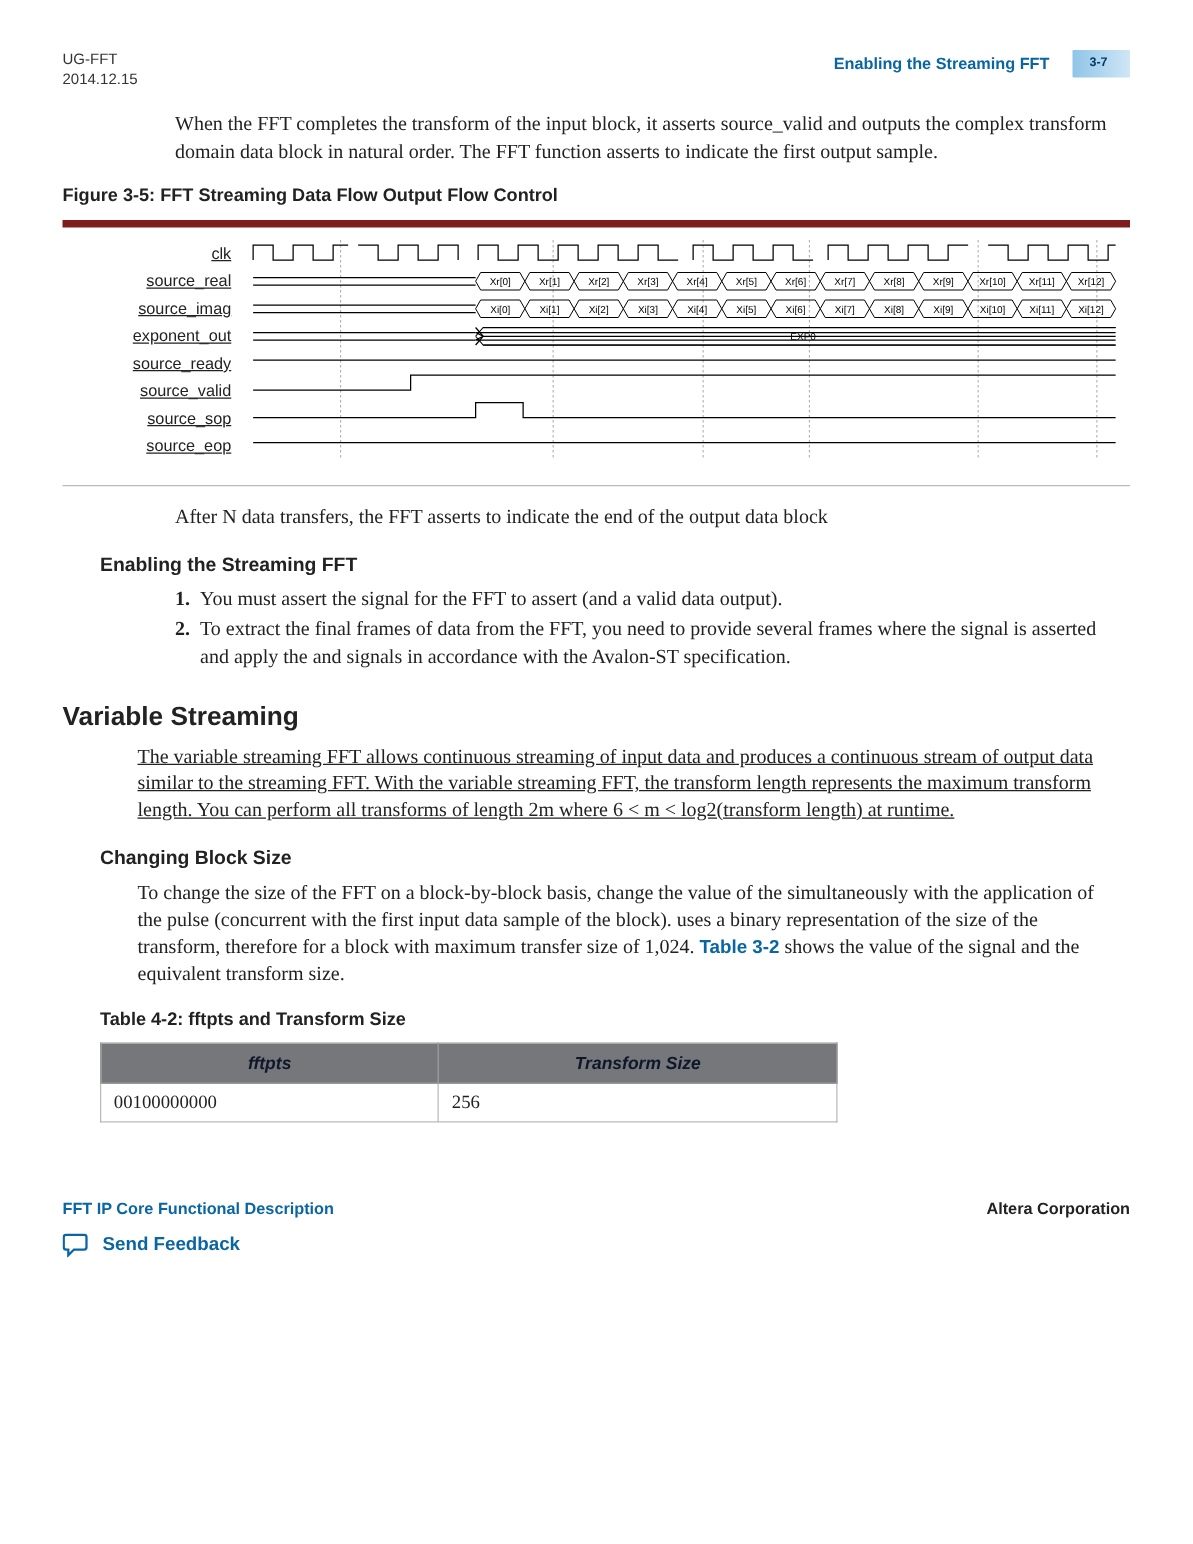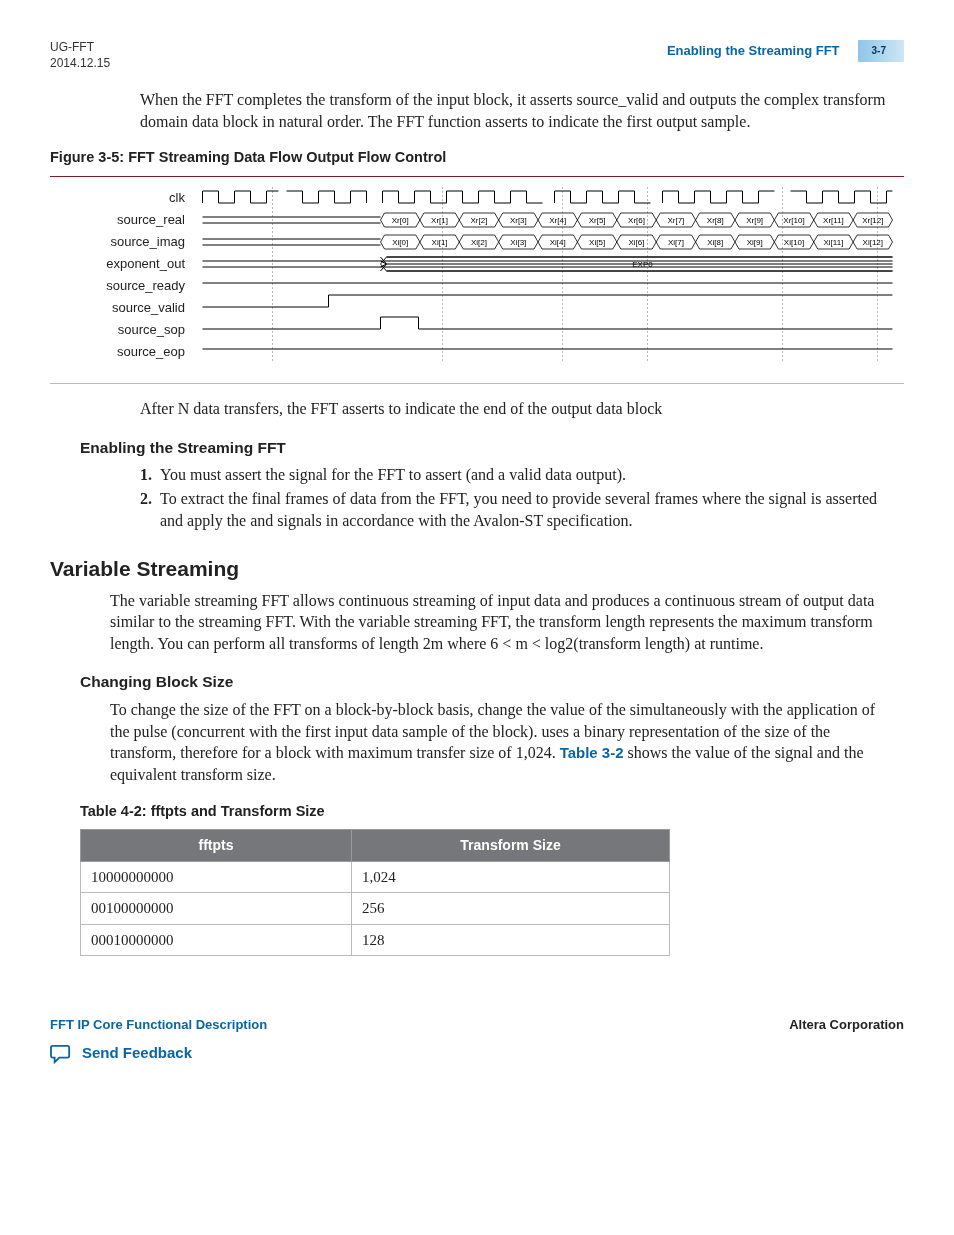--- a/index.html
+++ b/index.html
@@ -33,24 +33,25 @@
   }
   .body-indent { margin-left: 90px; margin-right: 10px; }
   .fig-title, .table-title {
     font-family: "Myriad Pro", Arial, sans-serif;
     font-weight: bold;
     font-size: 14.5px;
     color: #222;
     margin: 16px 0 8px 0;
   }
   .fig-box {
-    border-top: 1px solid #7f1d1d;
+    border-top: 6px solid #7f1d1d;
     border-bottom: 1px solid #bbb;
     padding: 10px 0 16px 0;
     margin: 6px 0 14px 0;
+    text-decoration: underline;
   }
   .timing-wrap { display: flex; }
   .sig-labels {
     font-family: Arial, sans-serif;
     font-size: 13px;
     text-align: right;
     padding-right: 6px;
   }
   .sig-labels div { height: 22px; line-height: 22px; }
   .sig-svg { flex: 1; }
@@ -75,27 +76,28 @@
   .feedback-row { margin-top: 10px; display: flex; align-items: center; }
   .feedback-icon { width: 22px; height: 20px; margin-right: 10px; }
   table.data {
     border-collapse: collapse;
     width: 590px;
     margin-top: 6px;
     font-size: 15px;
   }
   table.data th {
     background: #76777a;
-    color: #ffffff;
+    color: #0f172a;
     font-family: "Myriad Pro", Arial, sans-serif;
     font-weight: bold;
     padding: 6px 10px;
     border: 1px solid #999;
     font-size: 14px;
     text-align: center;
+    font-style: italic;
   }
   table.data td {
     border: 1px solid #bbb;
     padding: 5px 10px;
     font-family: "Minion Pro", "Times New Roman", serif;
     text-align: left;
   }
   .footer-row {
     display: flex;
     justify-content: space-between;
@@ -264,21 +266,21 @@
   <p class="para">After N data transfers, the FFT asserts                      to indicate the end of the output data block</p>
 </div>
 
 <div class="h2" style="margin-left:30px;">Enabling the Streaming FFT</div>
 <ol class="steps">
   <li>You must assert the                      signal for the FFT to assert                      (and a valid data output).</li>
   <li>To extract the final frames of data from the FFT, you need to provide several frames where the                      signal is asserted and apply the                      and                      signals in accordance with the Avalon-ST specification.</li>
 </ol>
 
 <div class="h1">Variable Streaming</div>
-<div class="body-indent" style="margin-left:60px;">
+<div class="body-indent" style="margin-left:60px;text-decoration:underline;">
   <p class="para">The variable streaming FFT allows continuous streaming of input data and produces a continuous stream of output data similar to the streaming FFT. With the variable streaming FFT, the transform length represents the maximum transform length. You can perform all transforms of length 2m where 6 &lt; m &lt; log2(transform length) at runtime.</p>
 </div>
 
 <div class="h2" style="margin-left:30px;">Changing Block Size</div>
 <div style="margin-left:60px; margin-right:10px;">
   <p class="para">
     <span>To change the size of the FFT on a block-by-block basis, change the value of the               simultaneously with the application of the               pulse (concurrent with the first input data sample of the block).               uses a binary representation of the size of the transform, therefore for a block with maximum transfer size of 1,024. </span>
     <span class="link">Table 3-2</span>
     <span> shows the value of the               signal and the equivalent transform size.</span>
   </p>
@@ -287,30 +289,22 @@
 <div class="table-title" style="margin-left:30px;">Table 4-2: fftpts and Transform Size</div>
 <table class="data" style="margin-left:30px;">
   <thead>
     <tr>
       <th>fftpts</th>
       <th>Transform Size</th>
     </tr>
   </thead>
   <tbody id="tbl-body">
       <tr>
-        <td>10000000000</td>
-        <td>1,024</td>
-      </tr>
-      <tr>
         <td>00100000000</td>
         <td>256</td>
-      </tr>
-      <tr>
-        <td>00010000000</td>
-        <td>128</td>
       </tr>
     </tbody>
 </table>
 
 <div class="footer-row">
   <span class="footer-left">FFT IP Core Functional Description</span>
   <span class="footer-right">Altera Corporation</span>
 </div>
 
 <div class="feedback-row">

